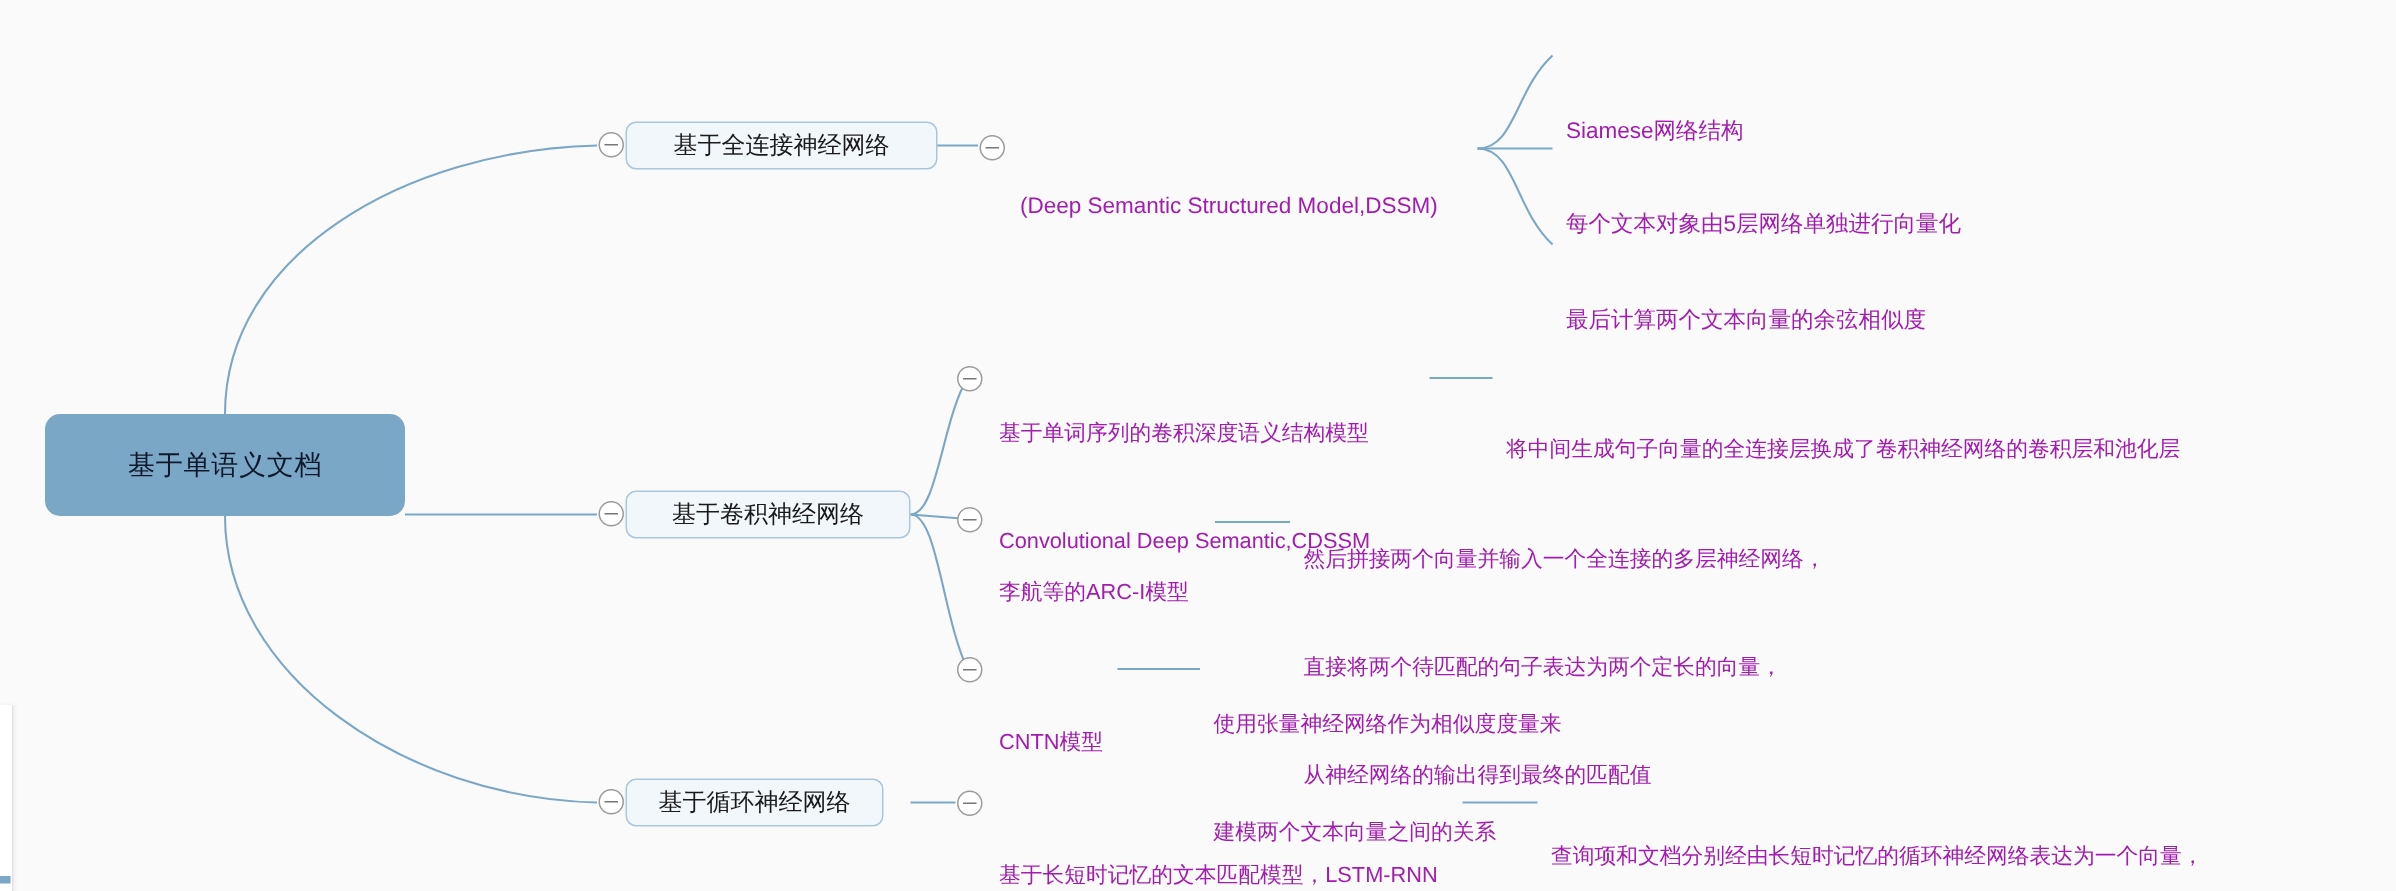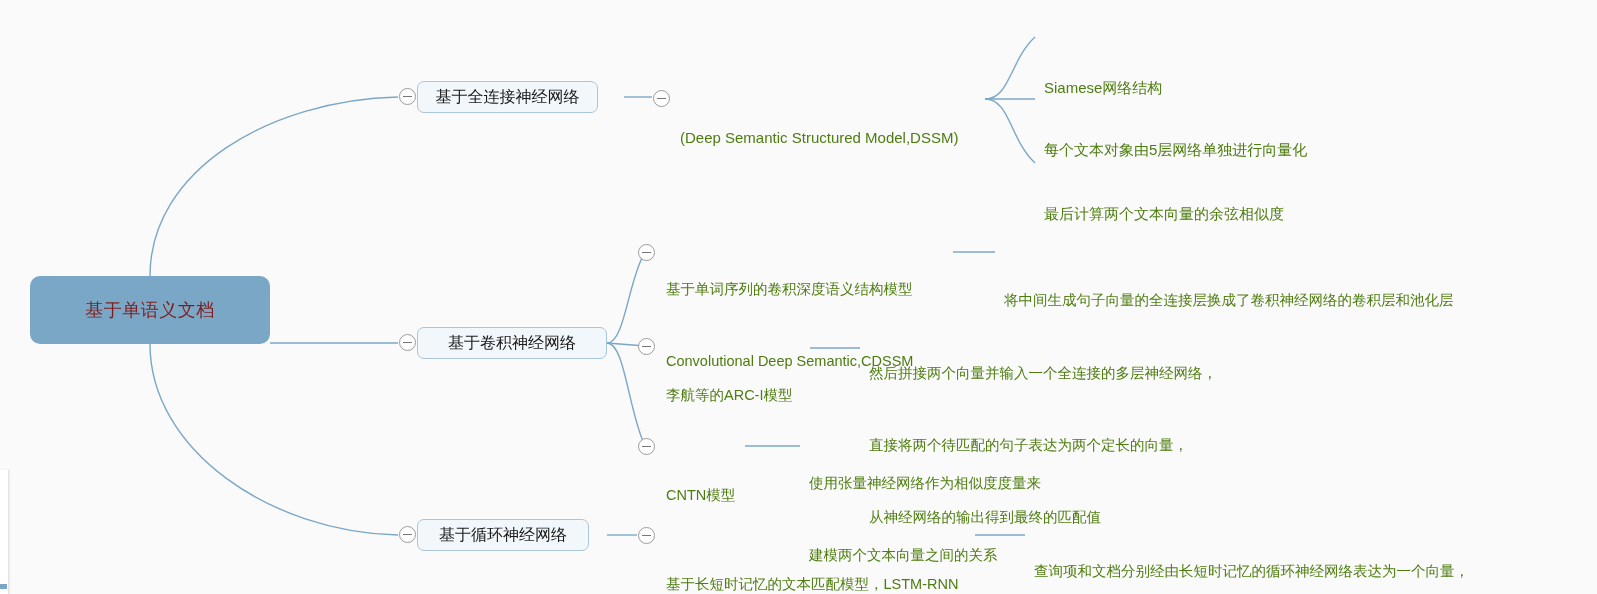--- a/index.html
+++ b/index.html
@@ -61,21 +61,21 @@
     box-sizing: border-box;
     white-space: pre;
   }
   .root-node {
     left: 30px;
     top: 276px;
     width: 240px;
     height: 68px;
     background: #7ba7c7;
     border-radius: 10px;
-    color: #7f1d1d;
+    color: #0f172a;
     font-size: 18px;
     line-height: 27px;
     display: flex;
     flex-direction: column;
     align-items: center;
     justify-content: center;
     letter-spacing: 0.5px;
   }
   .branch-node {
     background: #f2f7fb;
@@ -85,21 +85,21 @@
     display: flex;
     align-items: center;
     justify-content: center;
     font-size: 16px;
     color: #1a1a1a;
     padding: 0 16px;
   }
   .leaf-text {
     font-size: 15px;
     line-height: 25px;
-    color: #4d7c0f;
+    color: #a21caf;
   }
   .leaf-text.small {
     font-size: 14.5px;
     line-height: 24px;
   }
   
   .toggle {
     position: absolute;
     width: 17px;
     height: 17px;
@@ -153,21 +153,21 @@
     <line x1="607" y1="535" x2="637" y2="535"></line>
 
     <line x1="975" y1="535" x2="1025" y2="535"></line>
   </svg>
 
   <div class="node root-node">
     <span>基于单语义文档</span>
   </div>
 
   <div class="toggle" style="left:399px; top:88px;"></div>
-  <div class="node branch-node" style="left:417px; top:81px; width:181px;">
+  <div class="node branch-node" style="left:417px; top:81px; width:208px;">
     <span>基于全连接神经网络</span>
   </div>
 
   <div class="toggle" style="left:653px; top:90px;"></div>
   <div class="node leaf-text" style="left:680px; top:75px;">
     <div>(Deep Semantic Structured Model,DSSM)</div>
   </div>
 
   <div class="node leaf-text" style="left:1044px; top:25px;">
     <div>Siamese网络结构</div>

